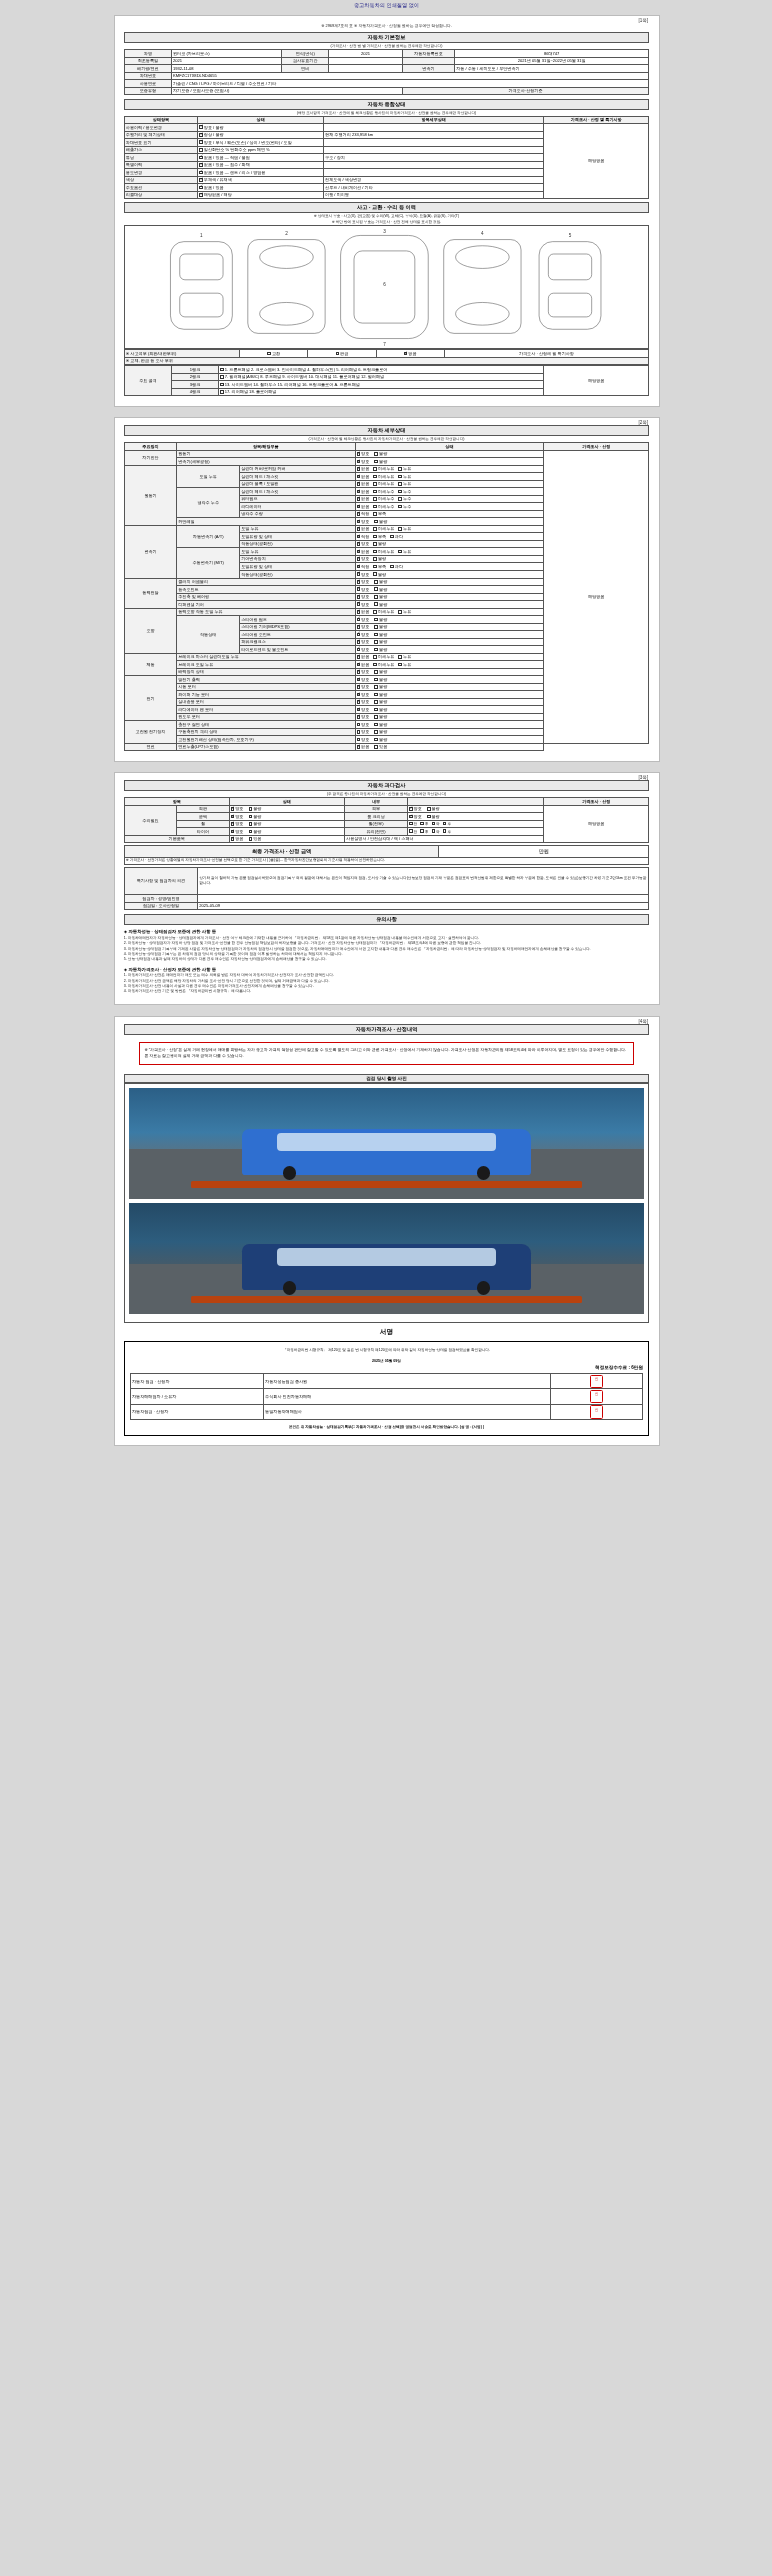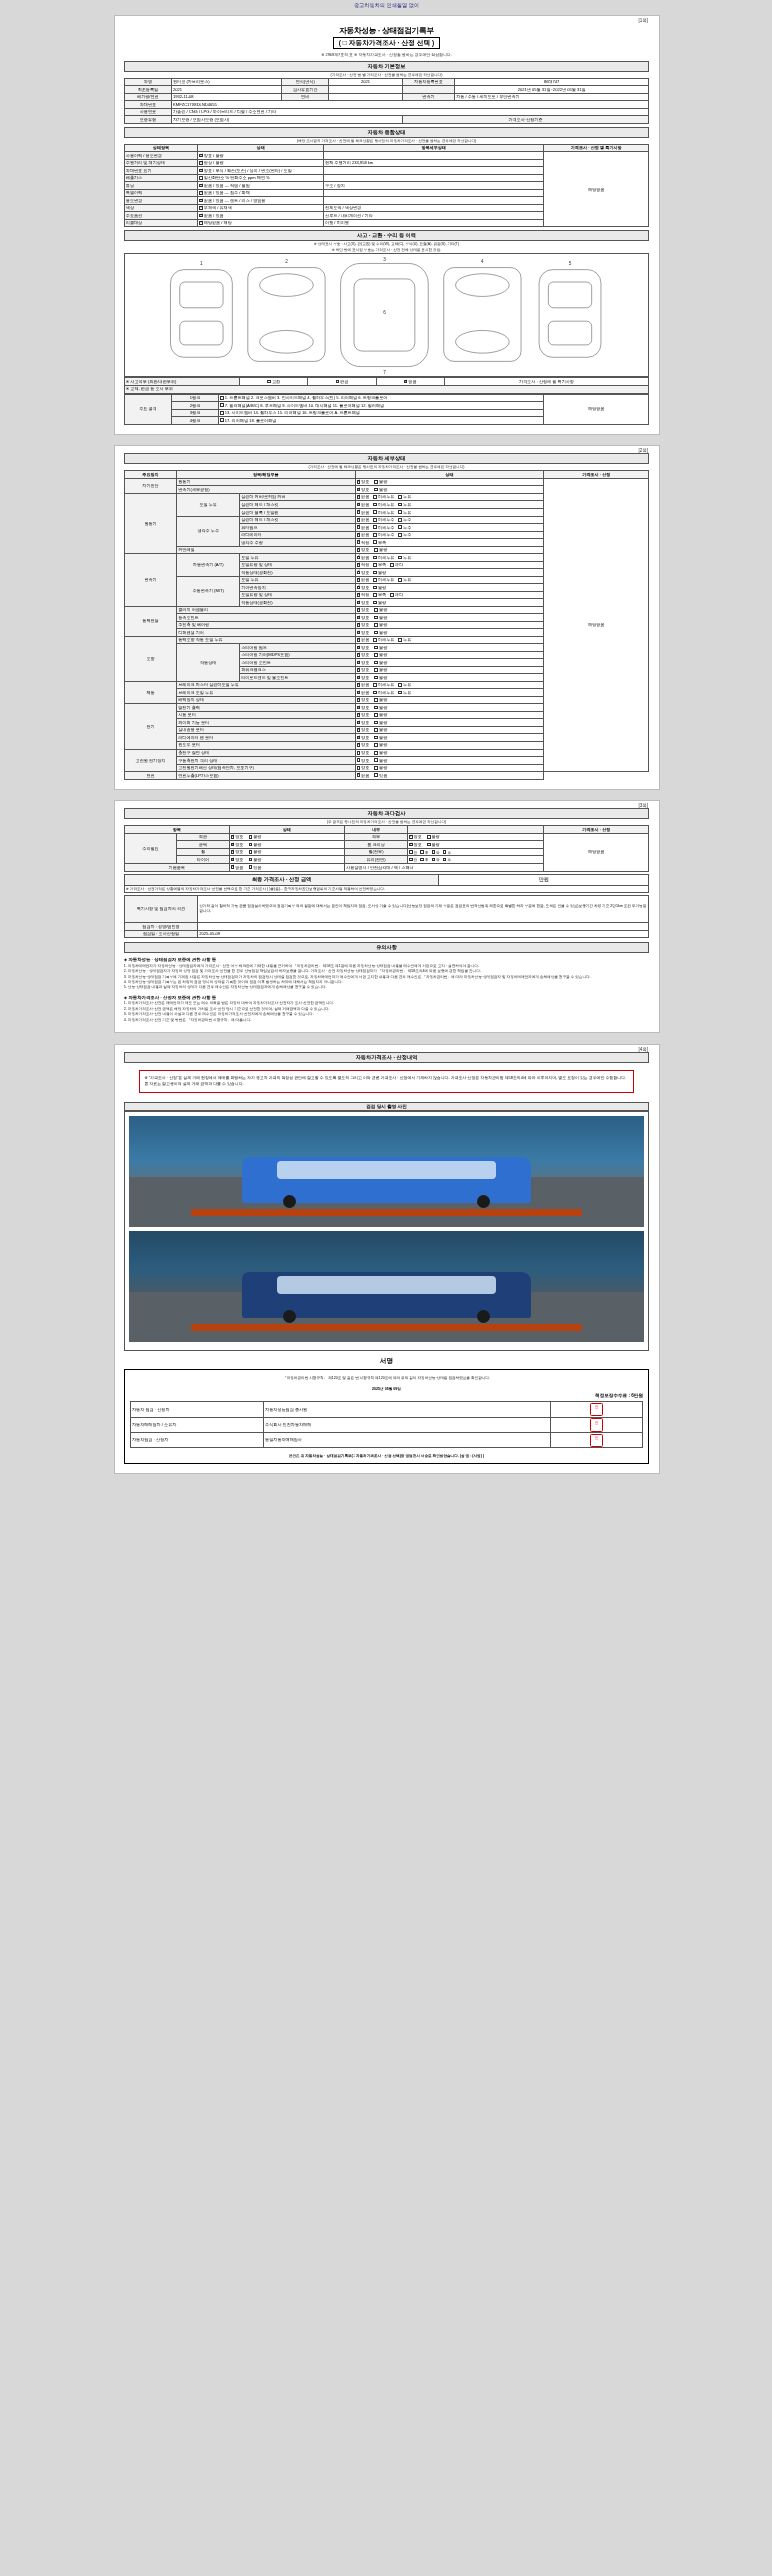--- a/index.html
+++ b/index.html
@@ -122,24 +122,20 @@
 </style>
 </head>
 <body>
 
 <div class="topbar">중고차동차의 인쇄질열 없이</div>
 
 <div class="page-wrap">
 <div class="page">
   <div class="pagemark">[1쪽]</div>
 
-  <div class="title-center">
-    <div class="doc-title">자동차성능 · 상태점검기록부</div>
-    <div class="doc-title2">( □ 자동차가격조사 · 산정 선택 )</div>
-  </div>
   <div class="doc-sub">※ 2969제7호의 호  ※ 자동차가격조사 · 산정을 원하는 경우에만 작성합니다.</div>
 
   <div class="sect-head">자동차 기본정보</div>
   <div class="note-line">(가격조사 · 산정 범 별 가격조사 · 산정을 원하는 경우에만 작성합니다)</div>
 
   <table class="grid">
     <colgroup>
           <col style="width:9%">
           <col style="width:21%">
           <col style="width:9%">

